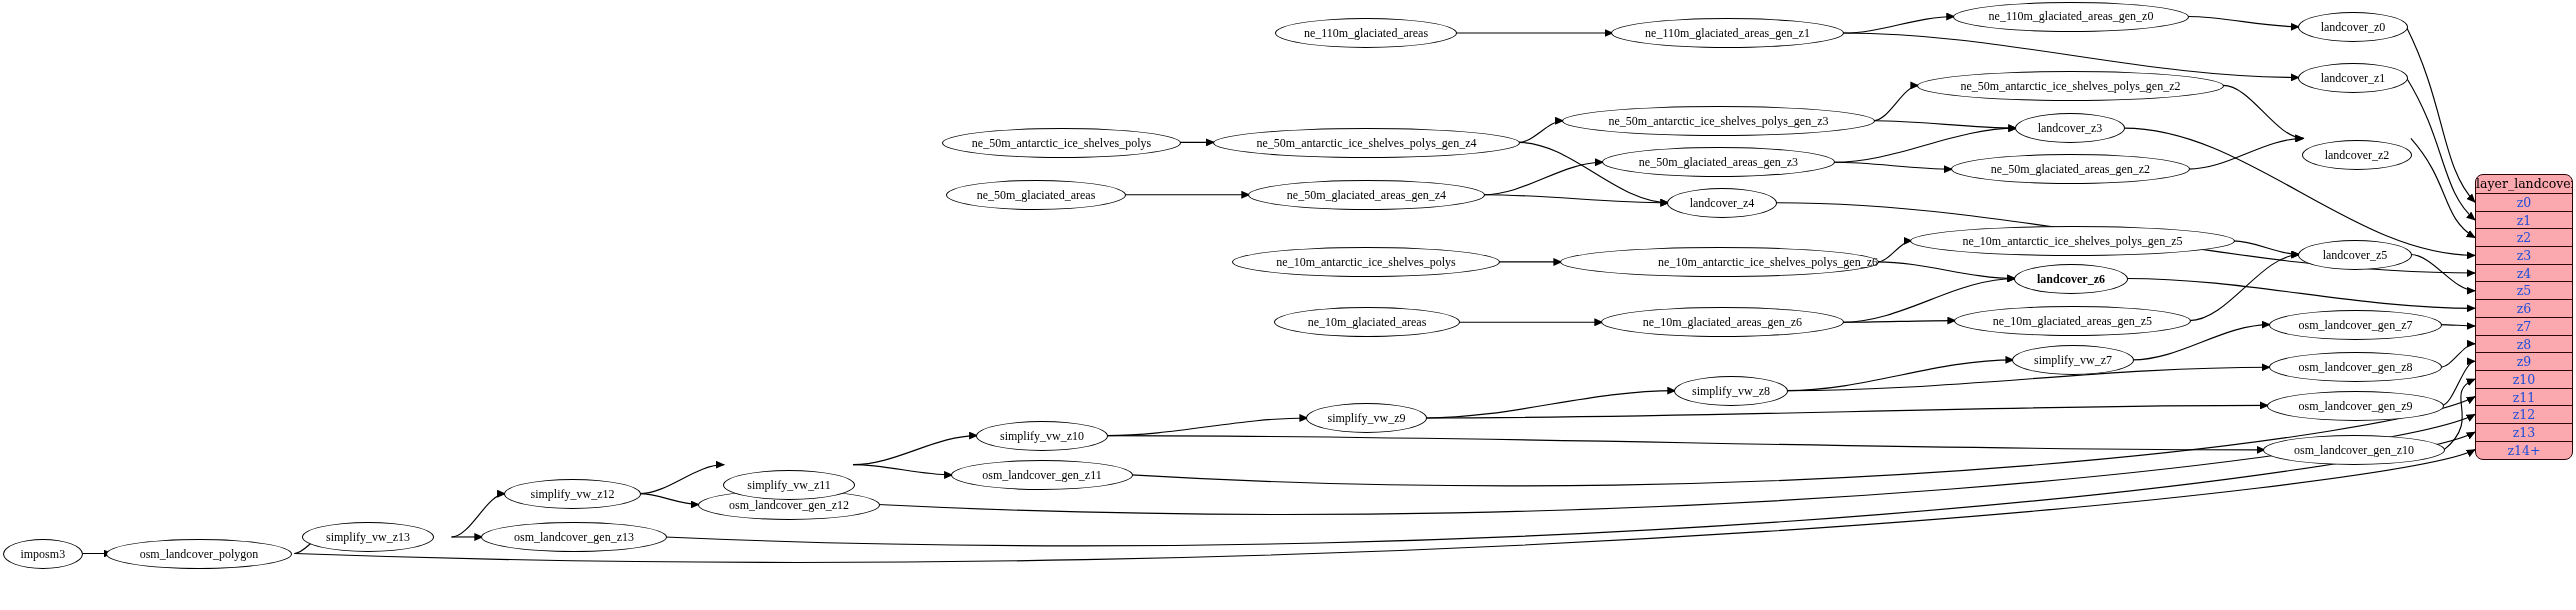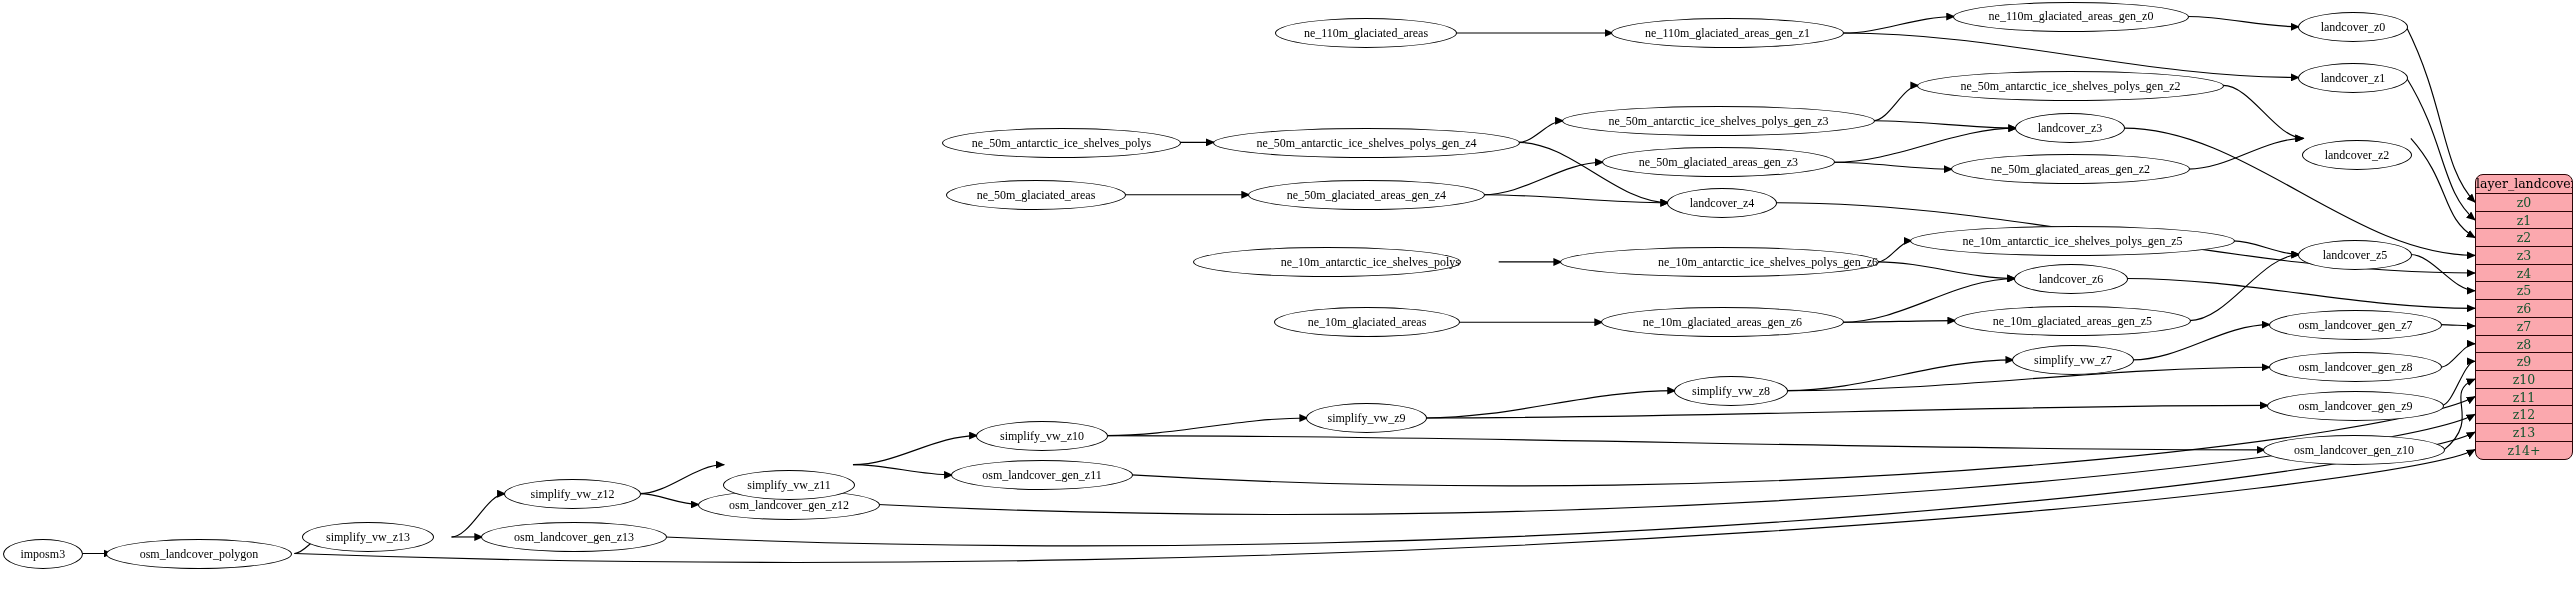--- a/index.html
+++ b/index.html
@@ -34,21 +34,21 @@
     font-family:"DejaVu Serif", serif;
   }
   .thead{
     height:18px;line-height:18px;
     text-align:center;font-size:12.5px;color:#000000;
     border-bottom:1.1px solid #2b0507;
   }
   .trow{
     height:17.7px;line-height:17.7px;
     box-sizing:border-box;
-    text-align:center;font-size:12.5px;color:#14532d;
+    text-align:center;font-size:12.5px;color:#1d4ed8;
     border-bottom:0.9px solid #2b0507;
   }
   .trow:last-child{border-bottom:none;}
 </style>
 </head>
 <body>
 
 <div id="diagram">
 
   <svg id="edges" width="2576" height="611" viewBox="0 0 4524 1073">
@@ -213,27 +213,27 @@
   <div class="node" id="landcover_z4" style="left:1667px;top:188px;width:110px;">
       <span>landcover_z4</span>
     </div>
 
   <div class="node" id="ne_10m_antarctic_ice_shelves_polys_gen_z5" style="left:1910px;top:226px;width:325px;">
       <span>ne_10m_antarctic_ice_shelves_polys_gen_z5</span>
     </div>
   <div class="node" id="landcover_z5" style="left:2298px;top:240px;width:114px;">
       <span>landcover_z5</span>
     </div>
-  <div class="node" id="ne_10m_antarctic_ice_shelves_polys" style="left:1193px;top:247px;width:268px;justify-content:flex-end;">
+  <div class="node" id="ne_10m_antarctic_ice_shelves_polys" style="left:1232px;top:247px;width:268px;">
       <span>ne_10m_antarctic_ice_shelves_polys</span>
     </div>
   <div class="node" id="ne_10m_antarctic_ice_shelves_polys_gen_z6" style="left:1560px;top:247px;width:319px;justify-content:flex-end;">
       <span>ne_10m_antarctic_ice_shelves_polys_gen_z6</span>
     </div>
-  <div class="node" id="landcover_z6" style="left:2014px;top:264px;width:114px;">
+  <div class="node" id="landcover_z6" style="left:2014px;top:264px;width:114px;font-weight:bold;">
       <span>landcover_z6</span>
     </div>
   <div class="node" id="ne_10m_glaciated_areas" style="left:1274px;top:307px;width:186px;">
       <span>ne_10m_glaciated_areas</span>
     </div>
   <div class="node" id="ne_10m_glaciated_areas_gen_z6" style="left:1601px;top:307px;width:243px;">
       <span>ne_10m_glaciated_areas_gen_z6</span>
     </div>
   <div class="node" id="ne_10m_glaciated_areas_gen_z5" style="left:1954px;top:306px;width:237px;">
       <span>ne_10m_glaciated_areas_gen_z5</span>

